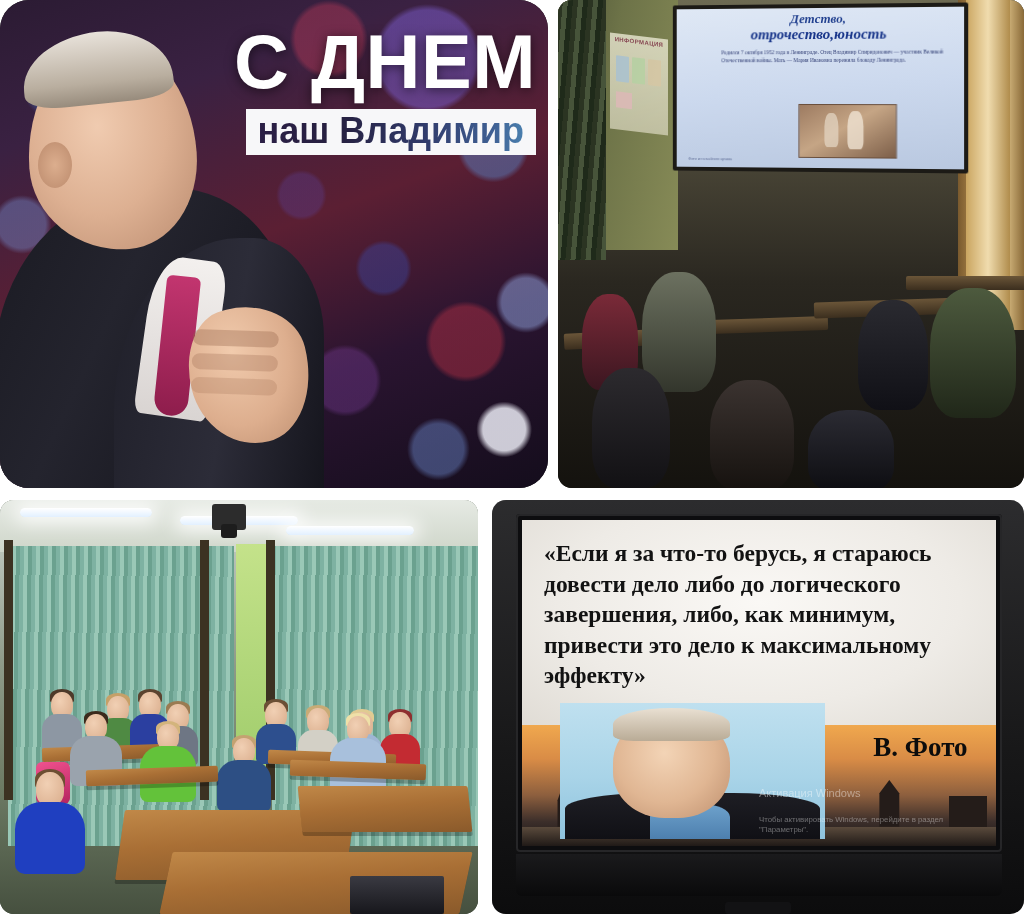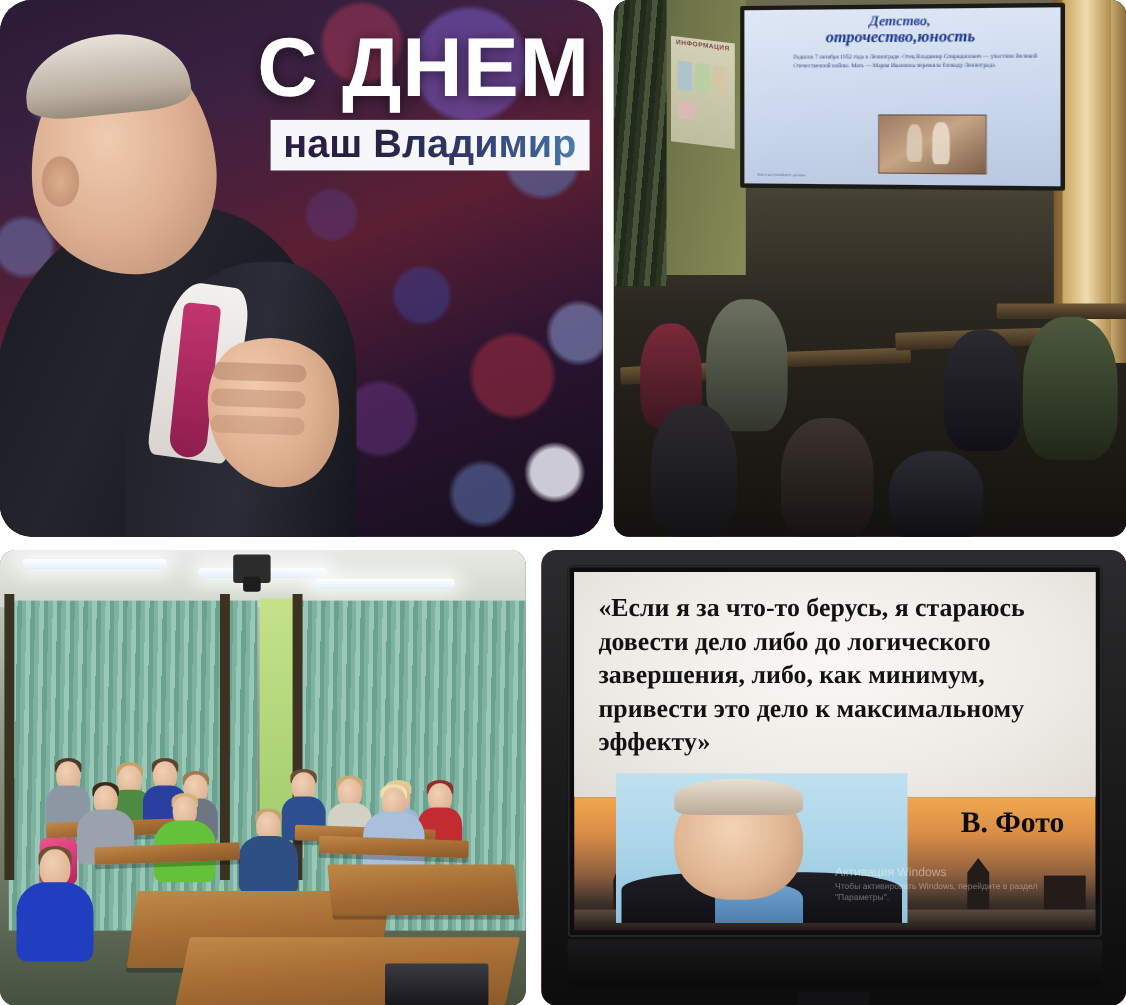--- a/index.html
+++ b/index.html
@@ -169,21 +169,21 @@
     width:22px;height:26px;border-radius:48% 48% 42% 42%;
     background:radial-gradient(ellipse at 40% 35%,#f1d0b4,#d8ab8a);}
   .kid .hair{position:absolute;left:50%;top:-3px;transform:translateX(-50%);
     width:24px;height:14px;border-radius:50% 50% 20% 20%;}
   .kid .body{position:absolute;left:50%;top:22px;transform:translateX(-50%);
     width:40px;height:40px;border-radius:38% 38% 14% 14%;}
   .bag3{position:absolute;width:34px;height:42px;border-radius:6px;
     background:linear-gradient(160deg,#f0528f,#b5245f);}
 
   
-  #p4{left:492px;top:500px;width:532px;height:414px;background:#ec4899;}
+  #p4{left:492px;top:500px;width:532px;height:414px;background:#a3a3a3;}
   .mon-outer{position:absolute;inset:0;background:linear-gradient(180deg,#2c2c2e 0%,#181819 60%,#0c0c0d 100%);}
   .mon-bezel{position:absolute;left:24px;top:14px;right:22px;bottom:62px;
     background:#0d0d0f;border-radius:4px;
     box-shadow:inset 0 0 0 2px #262628;}
   .mon-screen{position:absolute;left:6px;top:6px;right:6px;bottom:6px;overflow:hidden;
     background:linear-gradient(180deg,#f1efec 0%,#eae7e2 52%,#e2ddd7 62%, #3a2c22 63%, #1a140f 100%);}
   .quote-area{position:absolute;left:0;top:0;right:0;height:63%;
     background:radial-gradient(ellipse at 50% 40%,#faf8f5 0%,#eeebe6 60%,#e0dcd5 100%);}
   .quote-txt{position:absolute;left:22px;top:18px;right:18px;
     font-family:"Liberation Serif",serif;font-weight:bold;color:#121212;
@@ -207,21 +207,21 @@
     background:linear-gradient(180deg,#6ea2cc,#4d7fae);border-radius:36% 36% 0 0;}
   .pp-head{position:absolute;left:20%;top:8%;width:44%;height:76%;
     background:radial-gradient(ellipse at 44% 38%,#f3d4b6 0%,#e0b693 54%,#bd8e6d 100%);
     border-radius:48% 48% 44% 44%;}
   .pp-hair{position:absolute;left:20%;top:4%;width:44%;height:24%;
     background:linear-gradient(180deg,#e9e0d2,#b9ab96);border-radius:50% 50% 18% 18%;}
   .attrib{position:absolute;right:6%;top:65%;
     font-family:"Liberation Serif",serif;font-weight:bold;color:#0c0c0c;font-size:27px;}
   .winmark{position:absolute;right:4%;top:82%;width:46%;color:rgba(255,255,255,.42);}
   .winmark .wm1{font-size:11px;line-height:1.1;}
-  .winmark .wm2{font-size:7.8px;line-height:1.25;margin-top:2px;color:rgba(255,255,255,.36);}
+  .winmark .wm2{font-size:7.8px;line-height:1.25;margin-top:16px;color:rgba(255,255,255,.36);}
   .mon-chin{position:absolute;left:24px;right:22px;bottom:18px;height:42px;
     background:linear-gradient(180deg,#1a1a1c,#0a0a0b);border-radius:0 0 6px 6px;}
   .asus{position:absolute;left:50%;top:50%;transform:translate(-50%,-50%);
     color:#3a3a40;font-size:19px;font-weight:normal;letter-spacing:2px;
     font-family:"Liberation Sans",sans-serif;margin-top:48px;}
   .mon-stand{position:absolute;left:50%;bottom:0;transform:translateX(-50%);
     width:66px;height:12px;background:#121214;border-radius:3px;}
 </style>
 </head>
 <body>

